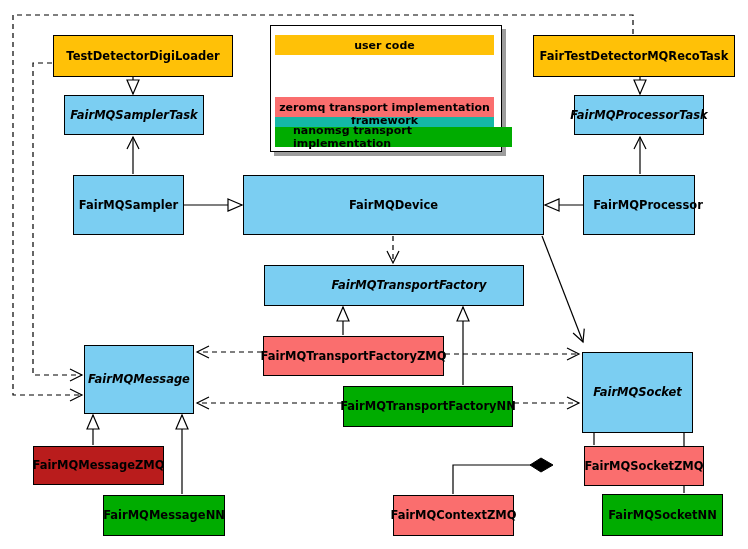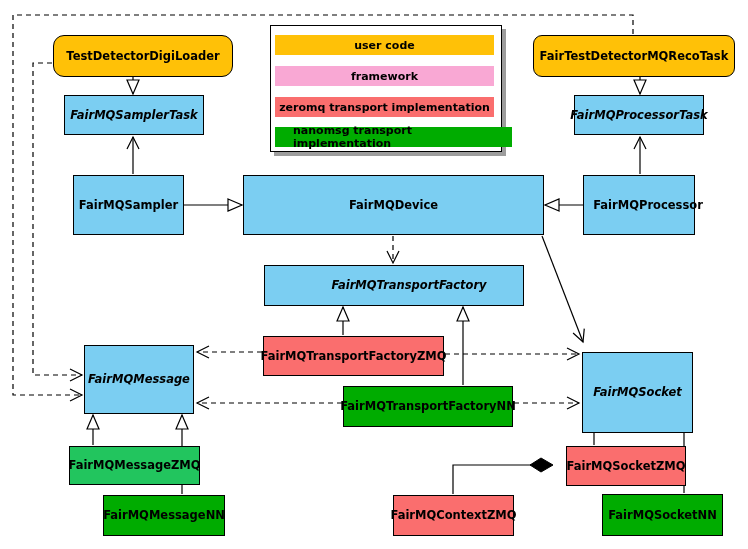--- a/index.html
+++ b/index.html
@@ -23,36 +23,36 @@
     box-shadow:4px 4px 0 #9d9d9d;
   }
   .legend .bar {
     position:absolute; left:4px; width:219px; height:20px;
     display:flex; align-items:center; justify-content:center;
     font-size:11px; font-weight:bold;
   }
   .bar1 { top:9px; }  .bar2 { top:40px; }  .bar3 { top:71px; }  .bar4 { top:101px;padding-left:18px; }
 
   
-  .n-digiloader       { left:53px;  top:35px;  width:180px; height:42px;border-radius:11px; }
+  .n-digiloader       { left:53px;  top:35px;  width:180px; height:42px; }
   .n-recotask         { left:533px; top:35px;  width:202px; height:42px; }
   .n-samplertask      { left:64px;  top:95px;  width:140px; height:40px; }
   .n-processortask    { left:574px; top:95px;  width:130px; height:40px; }
   .n-sampler          { left:73px;  top:175px; width:111px; height:60px; }
   .n-device           { left:243px; top:175px; width:301px; height:60px; }
   .n-processor        { left:583px; top:175px; width:112px; height:60px; }
   .n-transportfactory { left:264px; top:265px; width:260px; height:41px;padding-left:32px; }
   .n-tfzmq            { left:263px; top:336px; width:181px; height:40px; }
   .n-tfnn             { left:343px; top:386px; width:170px; height:41px; }
   .n-message          { left:84px;  top:345px; width:110px; height:69px; }
   .n-socket           { left:582px; top:352px; width:111px; height:81px; }
   .n-messagezmq       { left:33px;  top:446px; width:131px; height:39px; }
   .n-messagenn        { left:103px; top:495px; width:122px; height:41px; }
   .n-contextzmq       { left:393px; top:495px; width:121px; height:41px; }
-  .n-socketzmq        { left:566px; top:446px; width:120px; height:40px; }
+  .n-socketzmq        { left:584px; top:446px; width:120px; height:40px; }
   .n-socketnn         { left:602px; top:494px; width:121px; height:42px; }
 </style>
 </head>
 <body>
 
 <div class="canvas">
 
   <svg class="wires" width="748" height="549" viewBox="0 0 748 549">
     <defs>
       <marker id="tri" markerUnits="userSpaceOnUse" markerWidth="17" markerHeight="15" refX="15" refY="7" orient="auto">
@@ -87,42 +87,42 @@
     <polyline points="52,63 33,63 33,375 82,375" fill="none" stroke="#000" stroke-width="1.2" stroke-dasharray="5,4" marker-end="url(#vee)"></polyline>
 
     <polyline points="453,494 453,465 531,465" fill="none" stroke="#000" stroke-width="1.2"></polyline>
     <polygon points="530,465 541,458 553,465 541,472" fill="#000" stroke="#000"></polygon>
   </svg>
 
   <div class="legend">
     <div class="bar bar1" style="background: rgb(255, 193, 7);">
       <span>user code</span>
     </div>
-    <div class="bar bar2" style="background: #f9a8d4;">
+    <div class="bar bar2" style="background: #14b8a6; margin-top: 44px;">
       <span>framework</span>
     </div>
     <div class="bar bar3" style="background: rgb(250, 110, 110);">
       <span>zeromq transport implementation</span>
     </div>
     <div class="bar bar4" style="background: rgb(0, 172, 0);">
       <span>nanomsg transport implementation</span>
     </div>
   </div>
 
   <div class="node n-digiloader" style="background: rgb(255, 193, 7);">TestDetectorDigiLoader</div>
-  <div class="node n-recotask" style="background: rgb(255, 193, 7); border-radius: 9px;">FairTestDetectorMQRecoTask</div>
+  <div class="node n-recotask" style="background: rgb(255, 193, 7);">FairTestDetectorMQRecoTask</div>
   <div class="node n-samplertask abstract" style="background: rgb(123, 206, 242);">FairMQSamplerTask</div>
   <div class="node n-processortask abstract" style="background: rgb(123, 206, 242);">FairMQProcessorTask</div>
   <div class="node n-sampler" style="background: rgb(123, 206, 242);">FairMQSampler</div>
   <div class="node n-device" style="background: rgb(123, 206, 242);">FairMQDevice</div>
   <div class="node n-processor" style="background: rgb(123, 206, 242); padding-left: 20px;">FairMQProcessor</div>
   <div class="node n-transportfactory abstract" style="background: rgb(123, 206, 242);">FairMQTransportFactory</div>
   <div class="node n-tfzmq" style="background: rgb(250, 110, 110);">FairMQTransportFactoryZMQ</div>
   <div class="node n-tfnn" style="background: rgb(0, 172, 0);">FairMQTransportFactoryNN</div>
   <div class="node n-message abstract" style="background: rgb(123, 206, 242);">FairMQMessage</div>
   <div class="node n-socket abstract" style="background: rgb(123, 206, 242);">FairMQSocket</div>
-  <div class="node n-messagezmq" style="background: #22c55e; margin-left: 36px;">FairMQMessageZMQ</div>
+  <div class="node n-messagezmq" style="background: #b91c1c;">FairMQMessageZMQ</div>
   <div class="node n-messagenn" style="background: rgb(0, 172, 0);">FairMQMessageNN</div>
   <div class="node n-contextzmq" style="background: rgb(250, 110, 110);">FairMQContextZMQ</div>
   <div class="node n-socketzmq" style="background: rgb(250, 110, 110);">FairMQSocketZMQ</div>
   <div class="node n-socketnn" style="background: rgb(0, 172, 0);">FairMQSocketNN</div>
 
 </div>
 
 </body></html>

